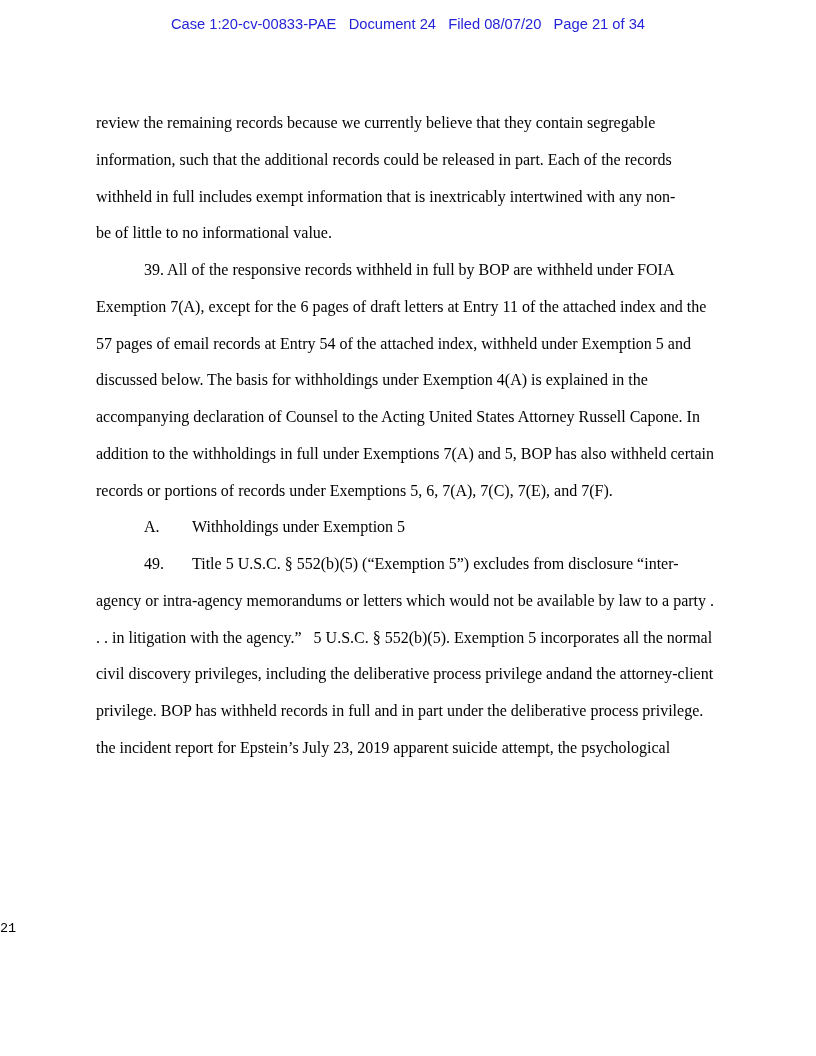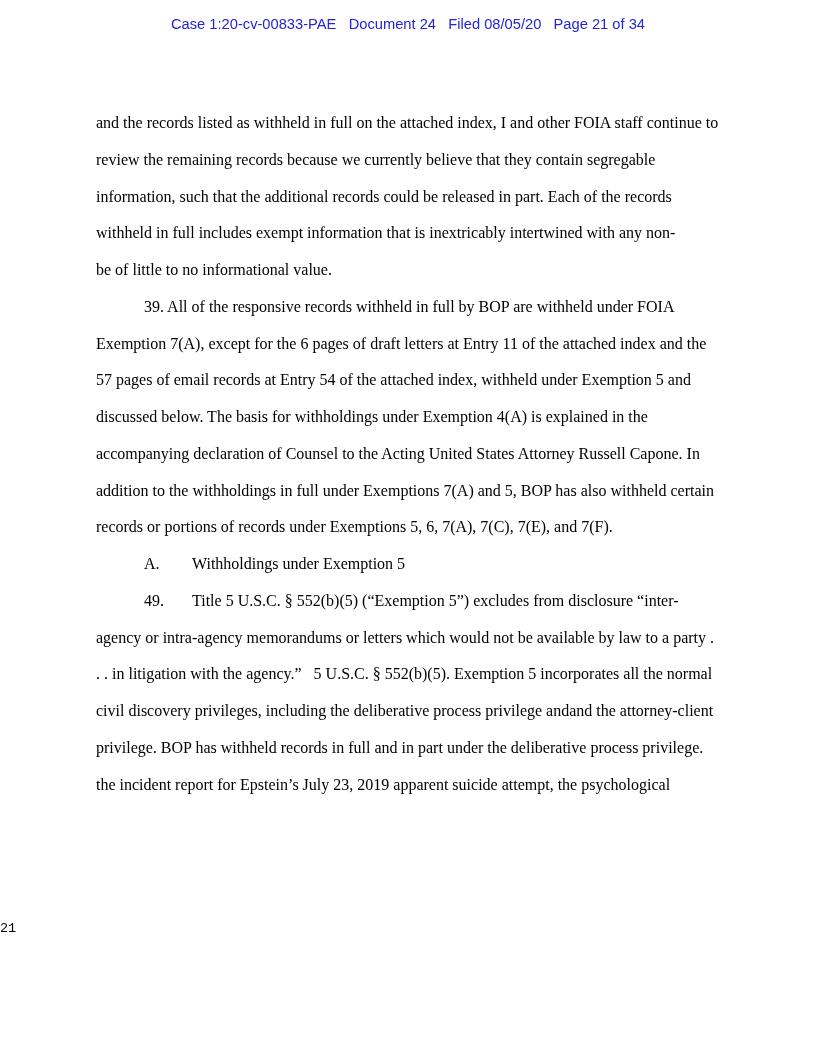--- a/index.html
+++ b/index.html
@@ -47,24 +47,23 @@
     left: 0;
     right: 0;
     text-align: left;
     font-family: "Liberation Mono", monospace;
     font-size: 13.5px;
   }
 </style>
 </head>
 <body>
 
-<div class="stamp">Case 1:20-cv-00833-PAE   Document 24   Filed 08/05/20   Page 21 of 34</div>
+<div class="stamp">Case 1:20-cv-00833-PAE   Document 24   Filed 08/07/20   Page 21 of 34</div>
 
 <div class="doc-body">
-    <div class="line">and the records listed as withheld in full on the attached index, I and other FOIA staff continue to</div>
     <div class="line">review the remaining records because we currently believe that they contain segregable</div>
     <div class="line">information, such that the additional records could be released in part. Each of the records</div>
     <div class="line">withheld in full includes exempt information that is inextricably intertwined with any non-</div>
     <div class="line">be of little to no informational value.</div>
     <div class="line indent">39. All of the responsive records withheld in full by BOP are withheld under FOIA</div>
     <div class="line">Exemption 7(A), except for the 6 pages of draft letters at Entry 11 of the attached index and the</div>
     <div class="line">57 pages of email records at Entry 54 of the attached index, withheld under Exemption 5 and</div>
     <div class="line">discussed below. The basis for withholdings under Exemption 4(A) is explained in the</div>
     <div class="line">accompanying declaration of Counsel to the Acting United States Attorney Russell Capone. In</div>
     <div class="line">addition to the withholdings in full under Exemptions 7(A) and 5, BOP has also withheld certain</div>

